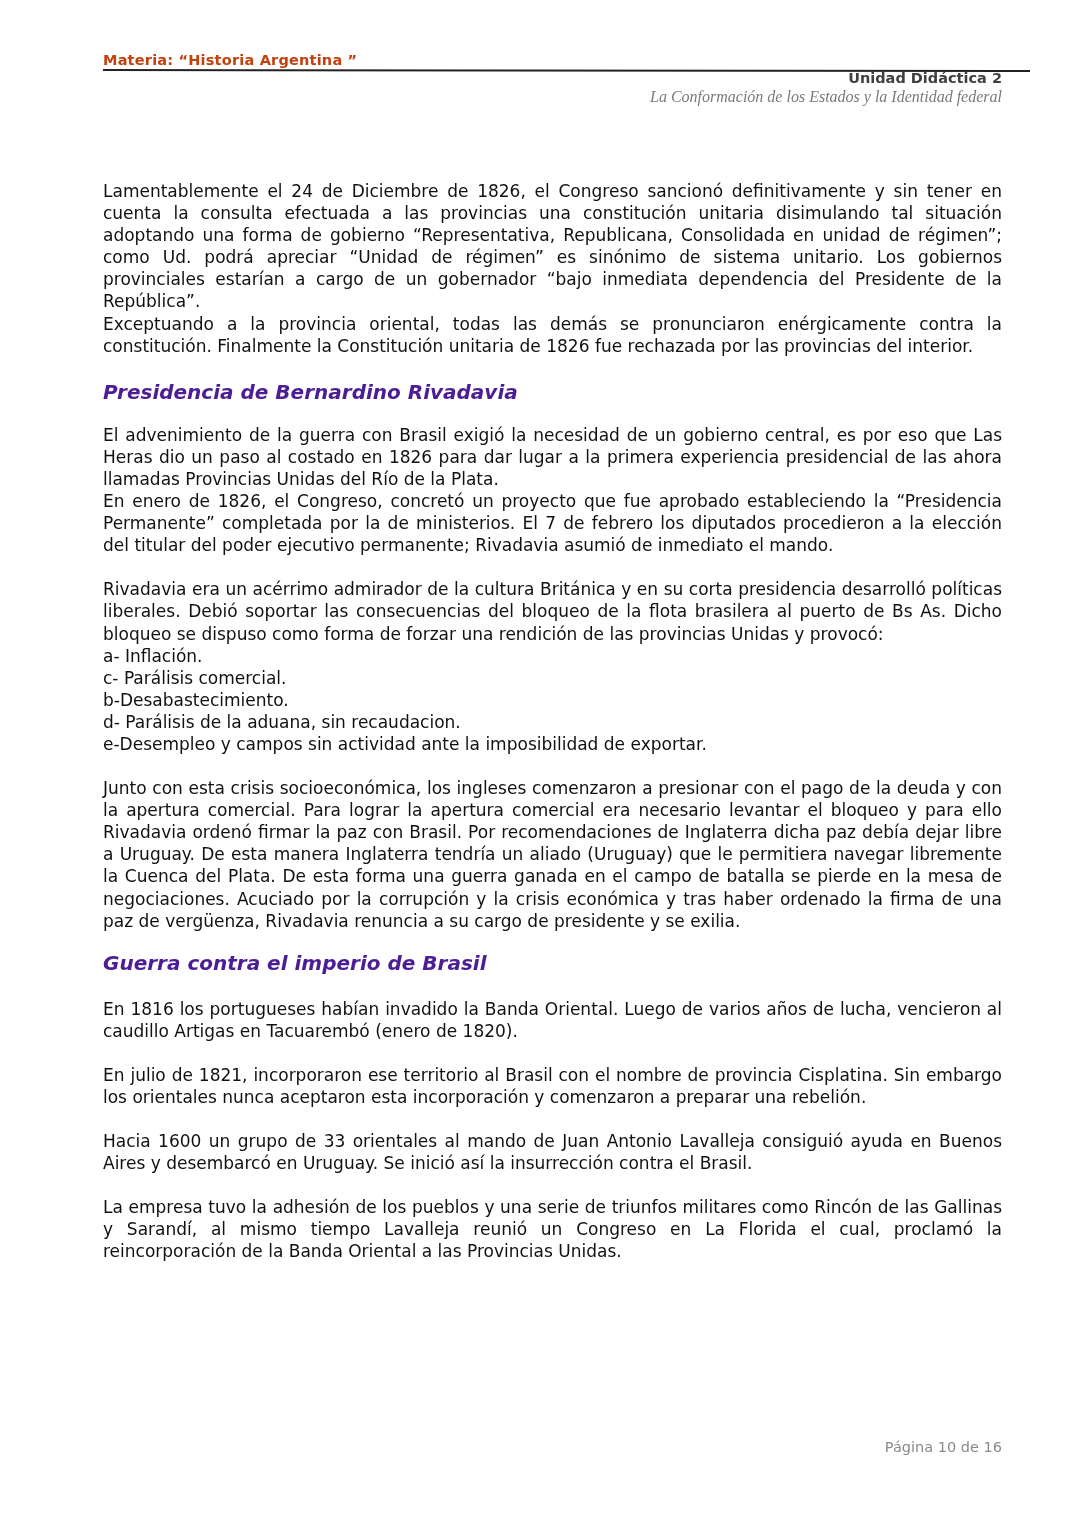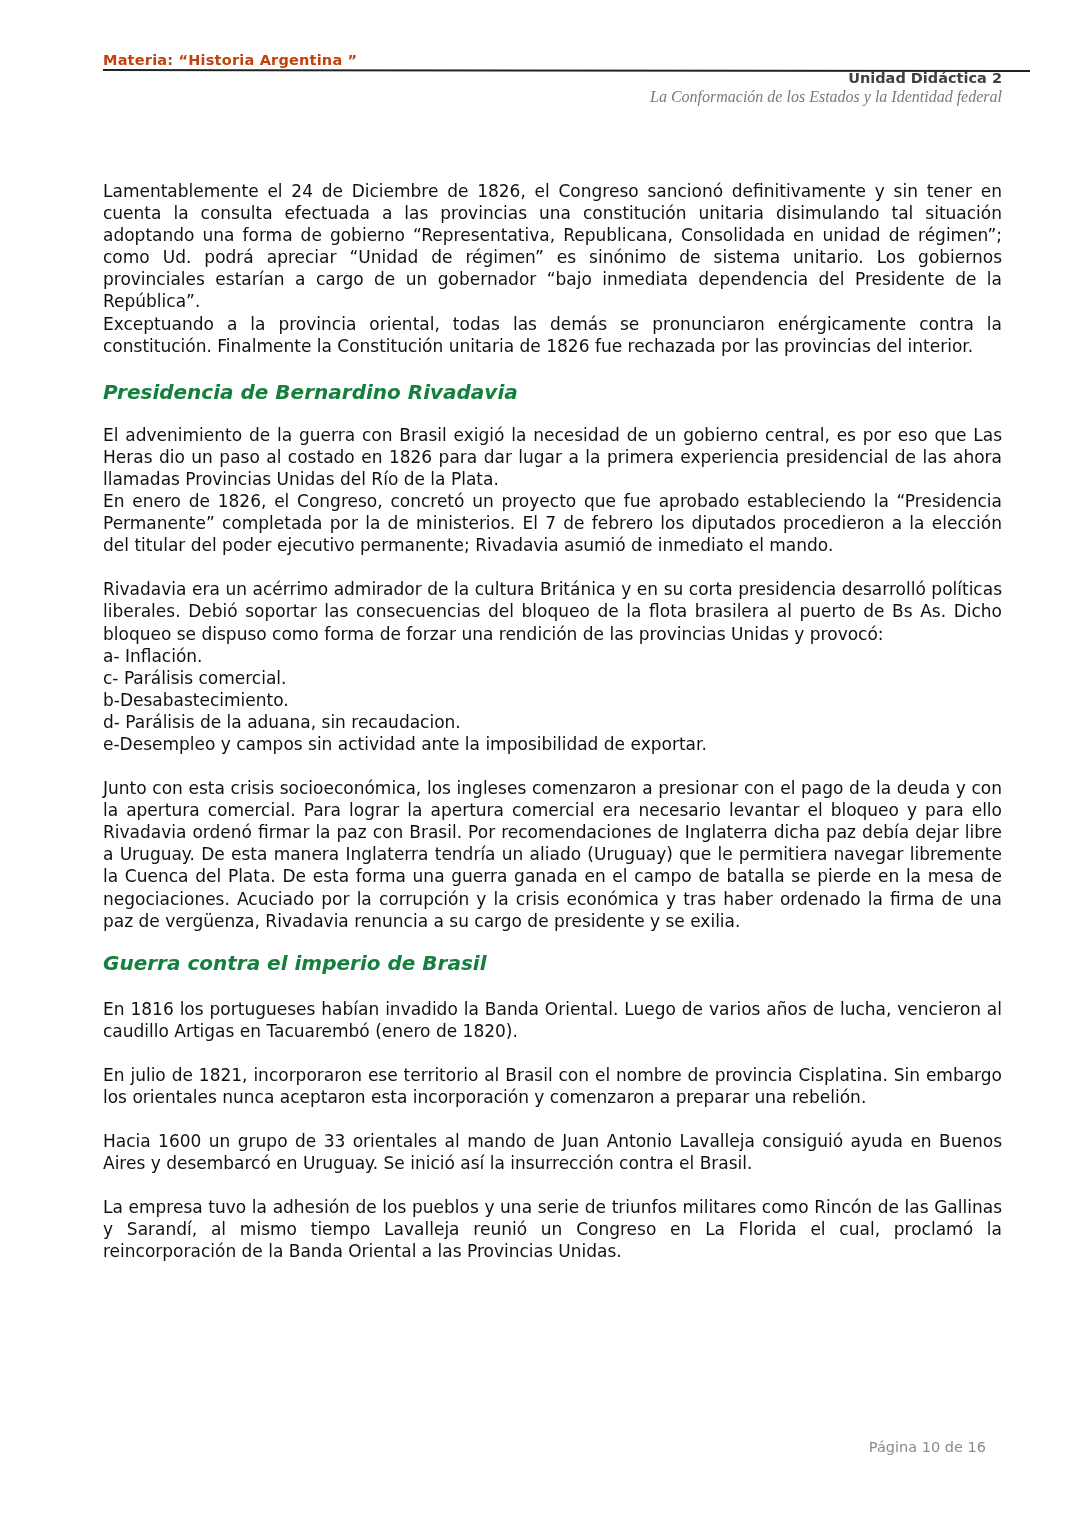--- a/index.html
+++ b/index.html
@@ -5,23 +5,23 @@
   html, body { margin: 0; padding: 0; background: #ffffff; }
   body { width: 1080px; height: 1527px; position: relative; overflow: hidden;
          font-family: "DejaVu Sans", sans-serif; color: #111111; }
   .hdr-left { position: absolute; left: 103px; top: 52px; font-size: 14.5px; font-weight: bold; color: #c2410c; letter-spacing: 0.2px; }
   .hdr-line { position: absolute; left: 103px; top: 69px; width: 927px; height: 0; border-top: 2px solid #222; transform: rotate(0.06deg); transform-origin: left; }
   .hdr-unit { position: absolute; right: 78px; top: 70px; font-size: 14.5px; font-weight: bold; color: #404040; }
   .hdr-sub { position: absolute; right: 78px; top: 88px; font-size: 16px; font-style: italic; color: #7a7a7a; font-family: Liberation Serif, serif; }
   .content { position: absolute; left: 103px; top: 180px; width: 899px; font-size: 17px; line-height: 22.1px; }
   .content p { margin: 0; text-align: justify; }
   .gap { height: 22px; }
-  .h2 { font-size: 20px; font-weight: bold; font-style: italic; color: #15803d; margin: 0; line-height: 26px; }
+  .h2 { font-size: 20px; font-weight: bold; font-style: italic; color: #4c1d95; margin: 0; line-height: 26px; }
   .list-item { margin: 0; }
-  .footer { position: absolute; right: 94px; top: 1439px; font-size: 14.5px; color: #8a8a8a; }
+  .footer { position: absolute; right: 78px; top: 1439px; font-size: 14.5px; color: #8a8a8a; }
 </style>
 </head>
 <body>
 
 <div>
   <div class="hdr-left">Materia: “Historia Argentina ”</div>
   <div class="hdr-line"></div>
   <div class="hdr-unit">Unidad Didáctica 2</div>
   <div class="hdr-sub">La Conformación de los Estados y la Identidad federal</div>
 </div>

